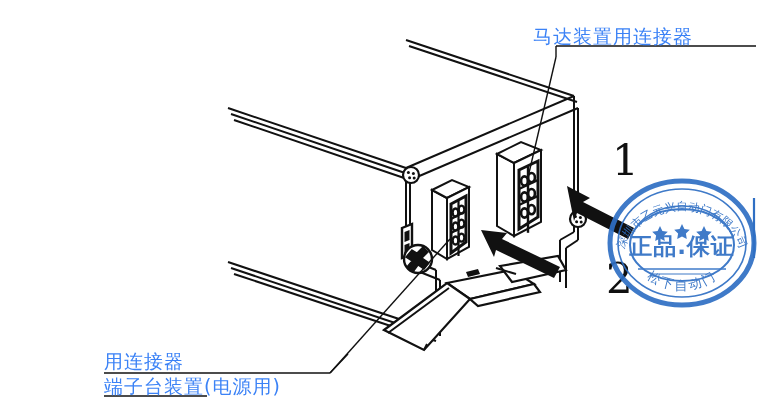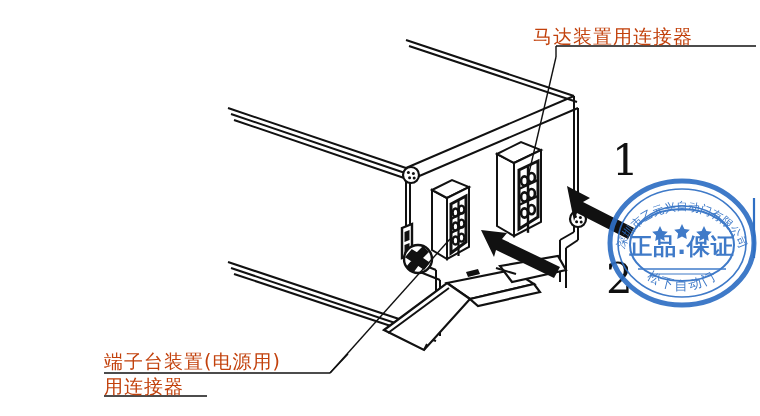--- a/index.html
+++ b/index.html
@@ -24,21 +24,21 @@
   svg.layer {
     position: absolute;
     left: 0; top: 0;
     width: 760px;
     height: 416px;
   }
   .cjk-label {
     position: absolute;
     font-family: "DejaVu Sans", "Liberation Sans", sans-serif;
     font-size: 19px;
-    color: #c2410c;
+    color: #3b82f6;
     white-space: nowrap;
     letter-spacing: 1px;
     line-height: 25px;
   }
   #label-motor {
     left: 533px;
     top: 24px;
   }
   #label-terminal {
     left: 104px;
@@ -213,22 +213,22 @@
       <g fill="#111111" stroke="none">
         <path d="M 481 230 L 507 233 L 502 239 L 560 267 L 554 278 L 496 250 L 494 257 Z"></path>
       </g>
 
     </g>
   </svg>
 
   <div class="cjk-label" id="label-motor">马达装置用连接器</div>
 
   <div class="cjk-label" id="label-terminal">
+    <div>用连接器</div>
     <div>端子台装置(电源用)</div>
-    <div>用连接器</div>
   </div>
 
   <div class="step-num" id="step-1">1</div>
 
   <div class="step-num" id="step-2">2</div>
 
   <svg class="layer" viewBox="0 0 760 416">
     <g transform="translate(682,243)" opacity="0.92">
       <ellipse cx="0" cy="0" rx="72" ry="62" fill="none" stroke="#2f6fc4" stroke-width="5"></ellipse>
       <ellipse cx="0" cy="0" rx="64" ry="54" fill="none" stroke="#2f6fc4" stroke-width="1.6"></ellipse>

